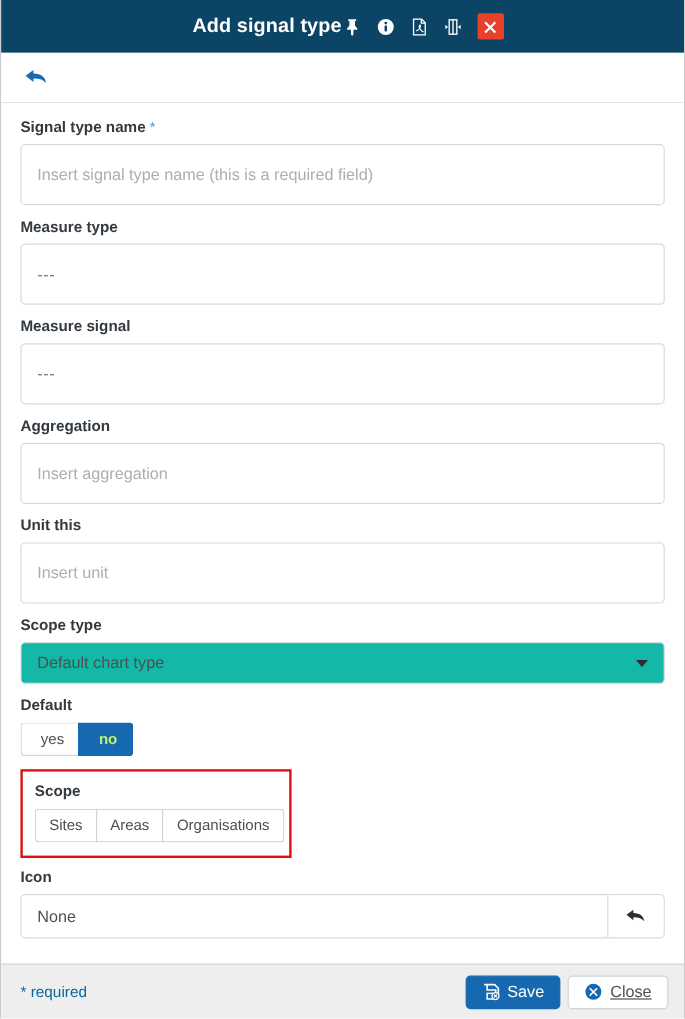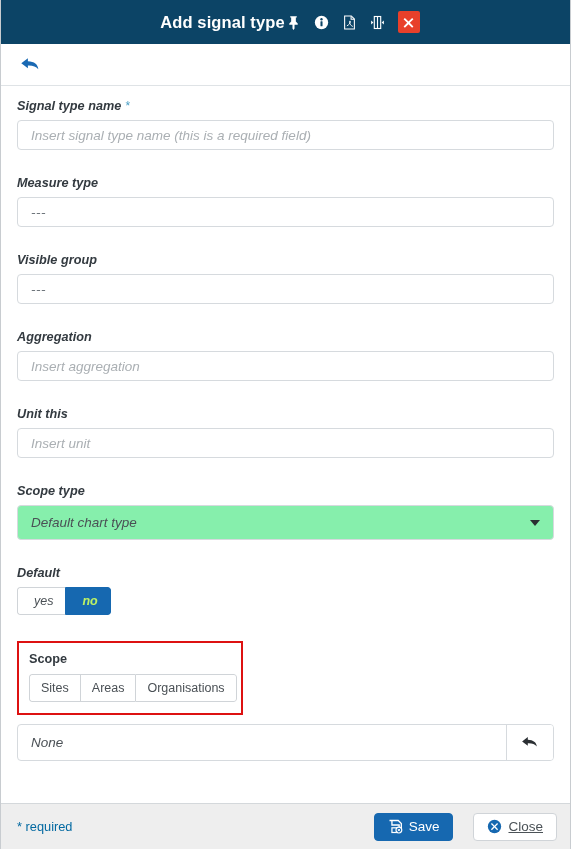--- a/index.html
+++ b/index.html
@@ -82,55 +82,55 @@
     align-items: center;
   }
 
   
   .form-area {
     flex: 1 1 auto;
     padding: 13px 16px 0 16px;
     overflow: hidden;
     background: #ffffff;
   }
-  .field { margin-bottom: 26px; font-style: italic; }
+  .field { margin-bottom: 11px; }
   .field-label {
     font-size: 12.7px;
     font-weight: bold;
     color: #333a40;
     margin-bottom: 6px;
     display: block;
     line-height: 15px;
   }
   .req-star {
     color: #4a9ec4;
     font-weight: normal;
     font-size: 12px;
   }
   .input-box {
     width: 100%;
-    height: 30px;
+    height: 51px;
     border: 1px solid #d6dade;
     border-radius: 4px;
     background: #ffffff;
     display: flex;
     align-items: center;
     padding: 0 13px;
     font-size: 13.5px;
     color: #3f4549;
   }
   .input-box.placeholder { color: #aaafb3; }
   .input-box.value-dim { color: #6f767c; letter-spacing: 0.5px; }
 
   .select-box {
     width: 100%;
     height: 35px;
     border: 1px solid #d6dade;
     border-radius: 4px;
-    background: #86efac;
+    background: #14b8a6;
     display: flex;
     align-items: center;
     justify-content: space-between;
     padding: 0 13px;
     font-size: 13.5px;
     color: #4a5055;
     cursor: pointer;
   }
   .caret {
     width: 0; height: 0;
@@ -213,21 +213,21 @@
     border-top: 1px solid #d4d8db;
     display: flex;
     align-items: center;
     justify-content: space-between;
     padding: 0 13px 0 16px;
   }
   .required-note {
     font-size: 12.8px;
     color: #0369a1;
   }
-  .footer-buttons { display: flex; gap: 20px; }
+  .footer-buttons { display: flex; gap: 6px; }
   .btn {
     height: 28px;
     border-radius: 4px;
     display: flex;
     align-items: center;
     gap: 6px;
     padding: 0 13px;
     font-size: 13.5px;
     cursor: pointer;
     border: 1px solid transparent;
@@ -307,21 +307,21 @@
       <span class="field-label"><span>Signal type name</span> <span class="req-star">*</span></span>
       <div class="input-box placeholder">Insert signal type name (this is a required field)</div>
     </div>
 
     <div class="field">
       <span class="field-label">Measure type</span>
       <div class="input-box value-dim">---</div>
     </div>
 
     <div class="field">
-      <span class="field-label">Visible group</span>
+      <span class="field-label">Measure signal</span>
       <div class="input-box value-dim">---</div>
     </div>
 
     <div class="field">
       <span class="field-label">Aggregation</span>
       <div class="input-box placeholder">Insert aggregation</div>
     </div>
 
     <div class="field">
       <span class="field-label">Unit this</span>
@@ -347,20 +347,21 @@
     <div class="scope-block">
       <span class="field-label">Scope</span>
       <div class="btn-group scope-btns">
         <div>Sites</div>
         <div>Areas</div>
         <div>Organisations</div>
       </div>
     </div>
 
     <div class="field">
+      <span class="field-label">Icon</span>
       <div class="input-append">
         <div class="txt">None</div>
         <div class="app-btn">
           <svg width="19" height="15" viewBox="0 0 24 18">
             <path d="M8.6 2.2 1.4 7.6l7.2 5.6V10c5.4-.2 8.6 1 11.4 4.2-.6-5.5-4.3-8.4-11.4-8.7z" fill="#2b2f33"></path>
           </svg>
         </div>
       </div>
     </div>
 

